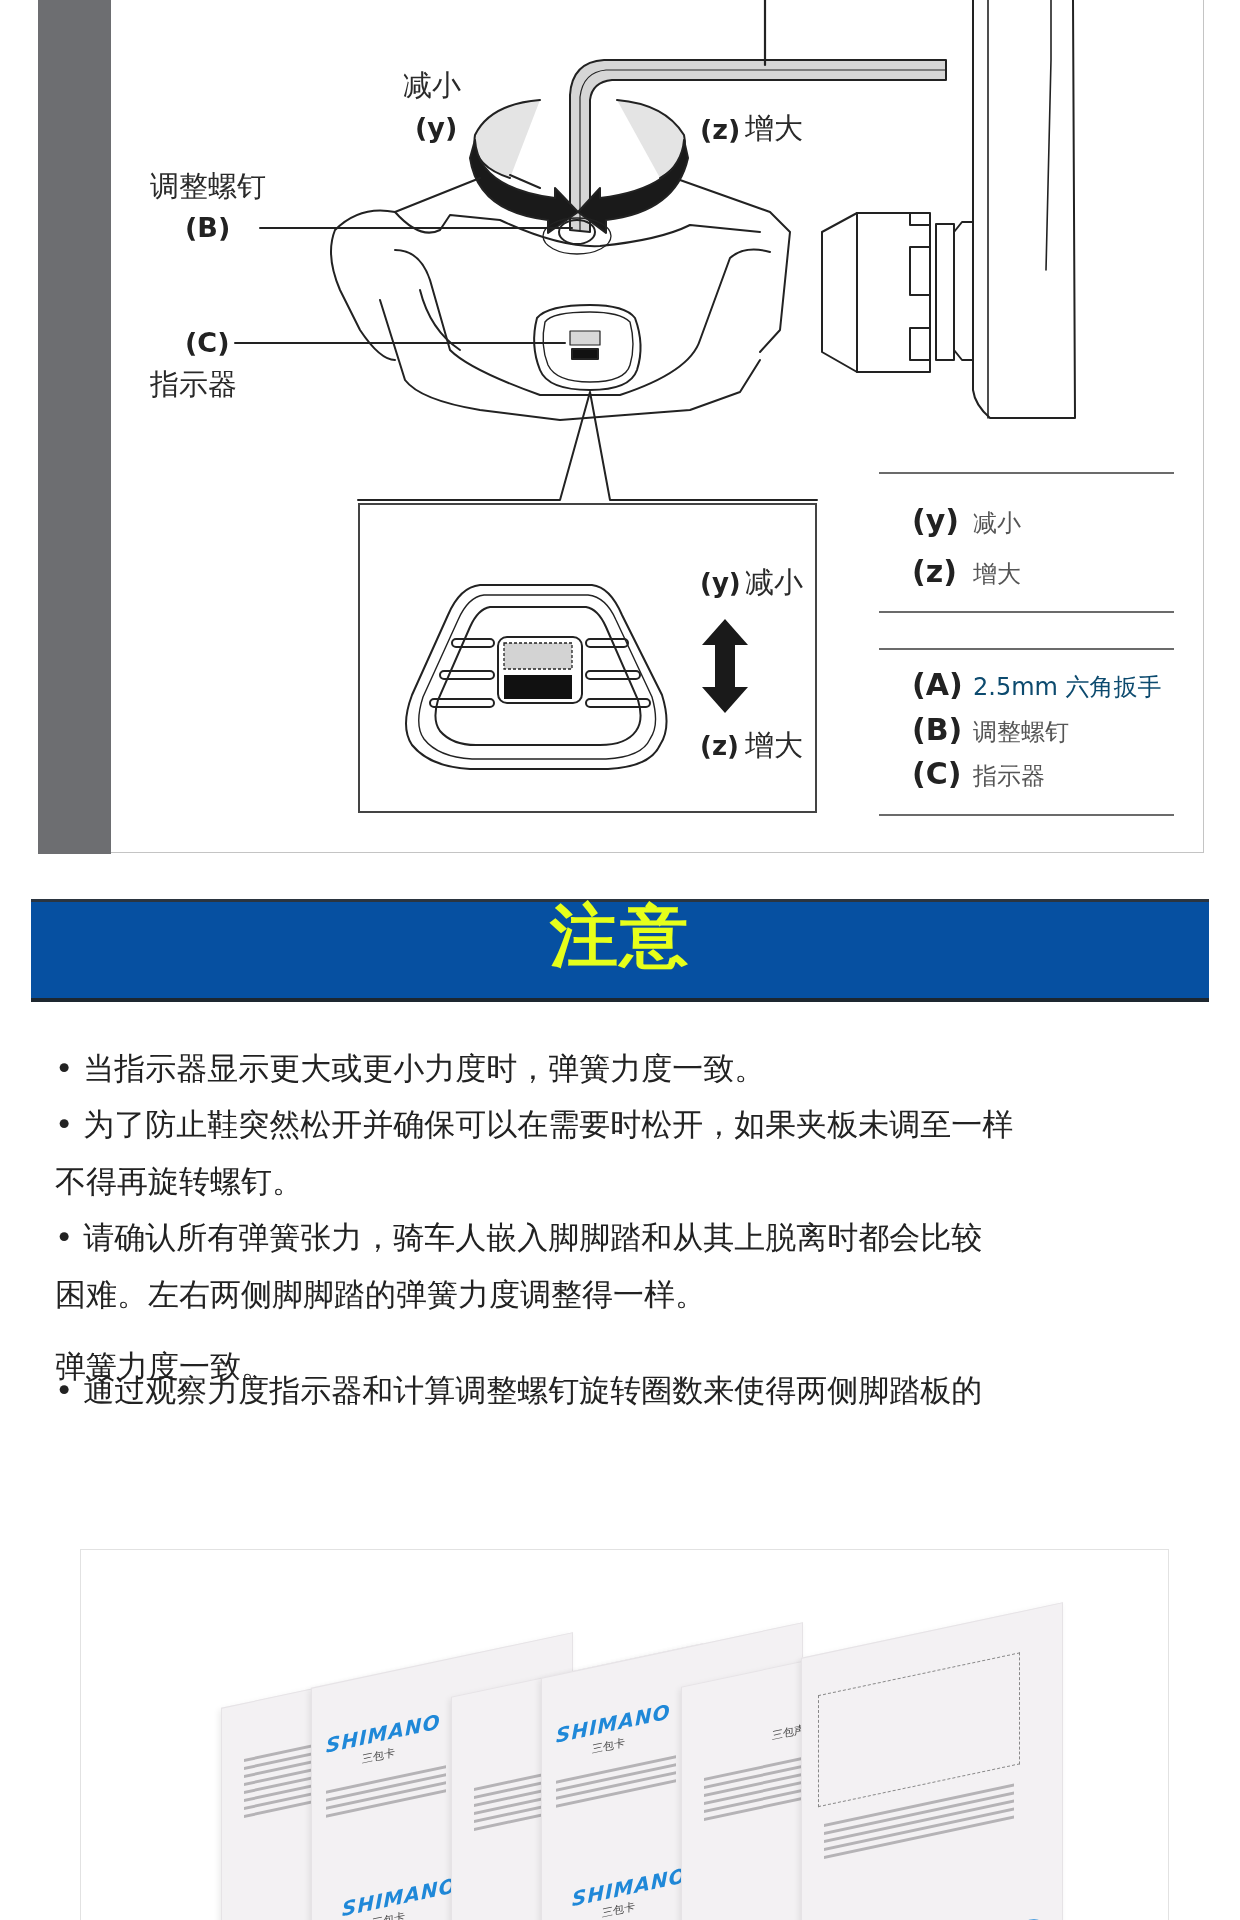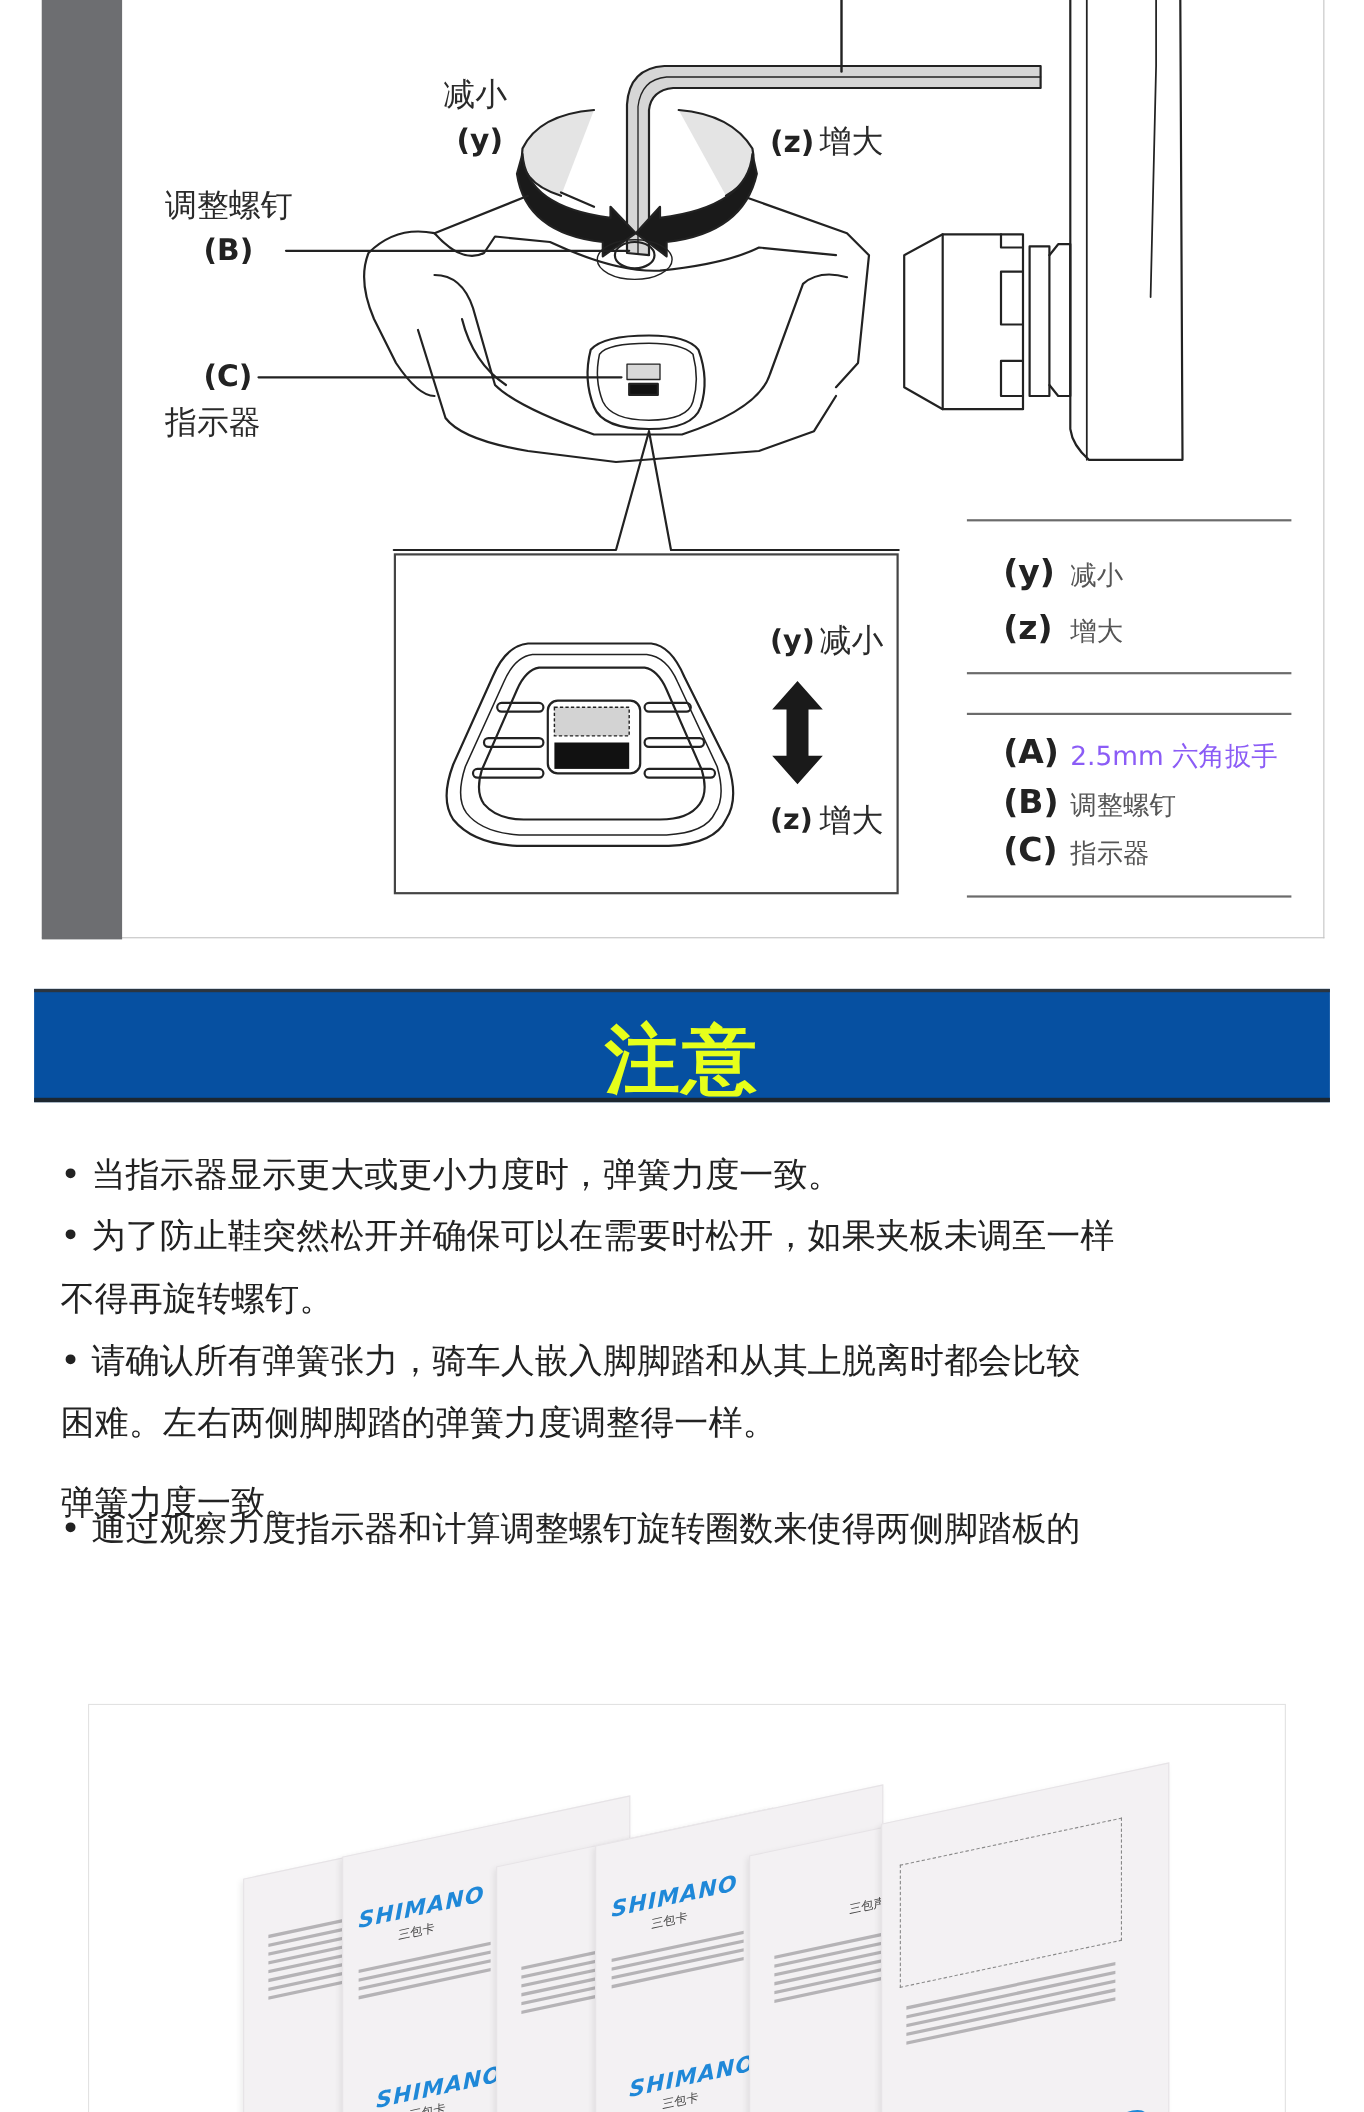--- a/index.html
+++ b/index.html
@@ -9,21 +9,21 @@
   #diagram-frame { left:38px; top:-2px; width:1166px; height:855px; border:1.5px solid #c4c4c4; border-top:none; box-sizing:border-box; background:#fff; }
   #gray-bar { left:38px; top:0; width:73px; height:854px; background:#6d6e71; }
   .lbl { font-size:29px; color:#2a2a2a; white-space:nowrap; line-height:1; }
   .lbl-b { font-weight:bold; font-size:27px; color:#222; white-space:nowrap; line-height:1; }
   .rule { position:absolute; height:2px; background:#6b6b6b; }
   .leg-key { position:absolute; font-weight:bold; font-size:30px; color:#222; line-height:1; }
   .leg-val { position:absolute; font-size:24px; color:#555; line-height:1; white-space:nowrap; }
   #inset { left:358px; top:503px; width:459px; height:310px; border:2px solid #444; box-sizing:border-box; background:#fff; }
   #notice-band { left:31px; top:899px; width:1178px; height:103px; background:#0650a1;
                  border-top:3px solid #2b3540; border-bottom:4px solid #1d2730; box-sizing:border-box;
-                 display:flex; align-items:flex-end; justify-content:center; }
+                 display:flex; align-items:flex-start; justify-content:center; }
   #notice-title { font-size:68px; font-weight:bold; color:#e6ff1a; letter-spacing:2px; line-height:1; }
   .note { position:absolute; left:55px; width:1140px; font-size:31px; color:#222; line-height:56px; white-space:nowrap; }
   #photo-frame { left:80px; top:1549px; width:1089px; height:380px; border:1.5px solid #e2e2e2; box-sizing:border-box; background:#fff; overflow:hidden; }
   .card { position:absolute; background:#f3f1f3; border:1px solid #e6e3e6; box-shadow: -2px 2px 6px rgba(0,0,0,0.08); }
   .shimano { font-family:"DejaVu Sans",sans-serif; font-weight:bold; font-style:italic; color:#1f88d8; letter-spacing:1px; white-space:nowrap; }
   .small-dark { font-size:11px; color:#444; white-space:nowrap; }
   .txtline { height:3px; background:#b5b3b6; margin:5px 0; }
 </style>
 </head>
 <body>
@@ -115,21 +115,21 @@
 
 <div>
   <div class="rule" style="left:879px;top:472px;width:295px"></div>
   <div class="leg-key" style="left:912px;top:506px">(y)</div>
   <div class="leg-val" style="left:973px;top:511px">减小</div>
   <div class="leg-key" style="left:912px;top:557px">(z)</div>
   <div class="leg-val" style="left:973px;top:562px">增大</div>
   <div class="rule" style="left:879px;top:611px;width:295px"></div>
   <div class="rule" style="left:879px;top:648px;width:295px"></div>
   <div class="leg-key" style="left:912px;top:670px">(A)</div>
-  <div class="leg-val" style="left:973px;top:675px;color:#8b5cf6">2.5mm 六角扳手</div>
+  <div class="leg-val" style="left:973px;top:675px;color:#0c4a6e">2.5mm 六角扳手</div>
   <div class="leg-key" style="left:912px;top:715px">(B)</div>
   <div class="leg-val" style="left:973px;top:720px">调整螺钉</div>
   <div class="leg-key" style="left:912px;top:759px">(C)</div>
   <div class="leg-val" style="left:973px;top:764px">指示器</div>
   <div class="rule" style="left:879px;top:814px;width:295px"></div>
 </div>
 
 <div id="notice-band" class="abs">
   <span id="notice-title">注意</span>
 </div>

